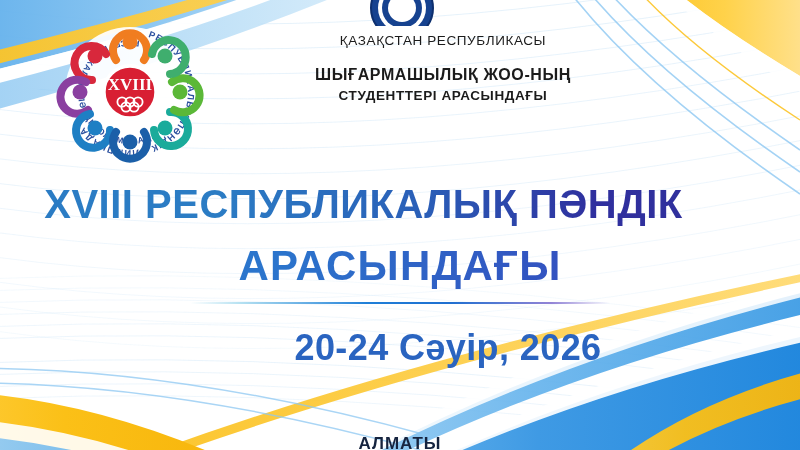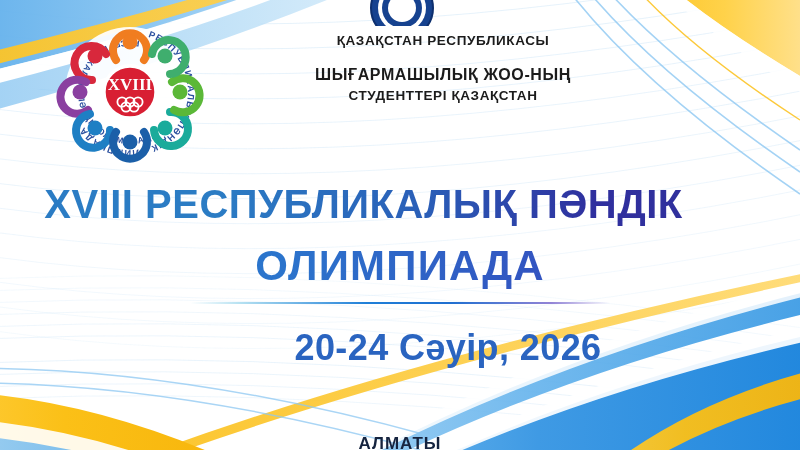--- a/index.html
+++ b/index.html
@@ -54,21 +54,21 @@
   .header-block {
     position: absolute;
     left: 214px;
     top: 33px;
     width: 458px;
     text-align: center;
     color: #1b1b1b;
   }
   .header-line-1 {
     font-size: 13.5px;
-    font-weight: bold;
+    font-weight: normal;
     letter-spacing: .6px;
     line-height: 1.15;
     white-space: nowrap;
   }
   .header-line-2 {
     margin-top: 14px;
     font-size: 16px;
     font-weight: bold;
     letter-spacing: .6px;
     line-height: 1.45;
@@ -360,26 +360,26 @@
           <circle cx="70" cy="89" r="4.6"></circle>
           <circle cx="78" cy="89" r="4.6"></circle>
         </g>
       </g>
     </svg>
   </div>
 
   <div class="header-block">
     <div class="header-line-1">ҚАЗАҚСТАН РЕСПУБЛИКАСЫ</div>
     <div class="header-line-2">ШЫҒАРМАШЫЛЫҚ ЖОО-НЫҢ</div>
-    <div class="header-line-3">СТУДЕНТТЕРІ ҚАЗАҚСТАН</div>
+    <div class="header-line-3">СТУДЕНТТЕРІ АРАСЫНДАҒЫ</div>
   </div>
 
   <div class="title-main">XVIII РЕСПУБЛИКАЛЫҚ ПӘНДІК</div>
 
-  <div class="title-sub">ОЛИМПИАДА</div>
+  <div class="title-sub">АРАСЫНДАҒЫ</div>
 
   <div class="divider"></div>
 
   <div class="date-line">20-24 Сәуір, 2026</div>
 
   <div class="city-line">АЛМАТЫ</div>
 
 </div>
 
 </body></html>

